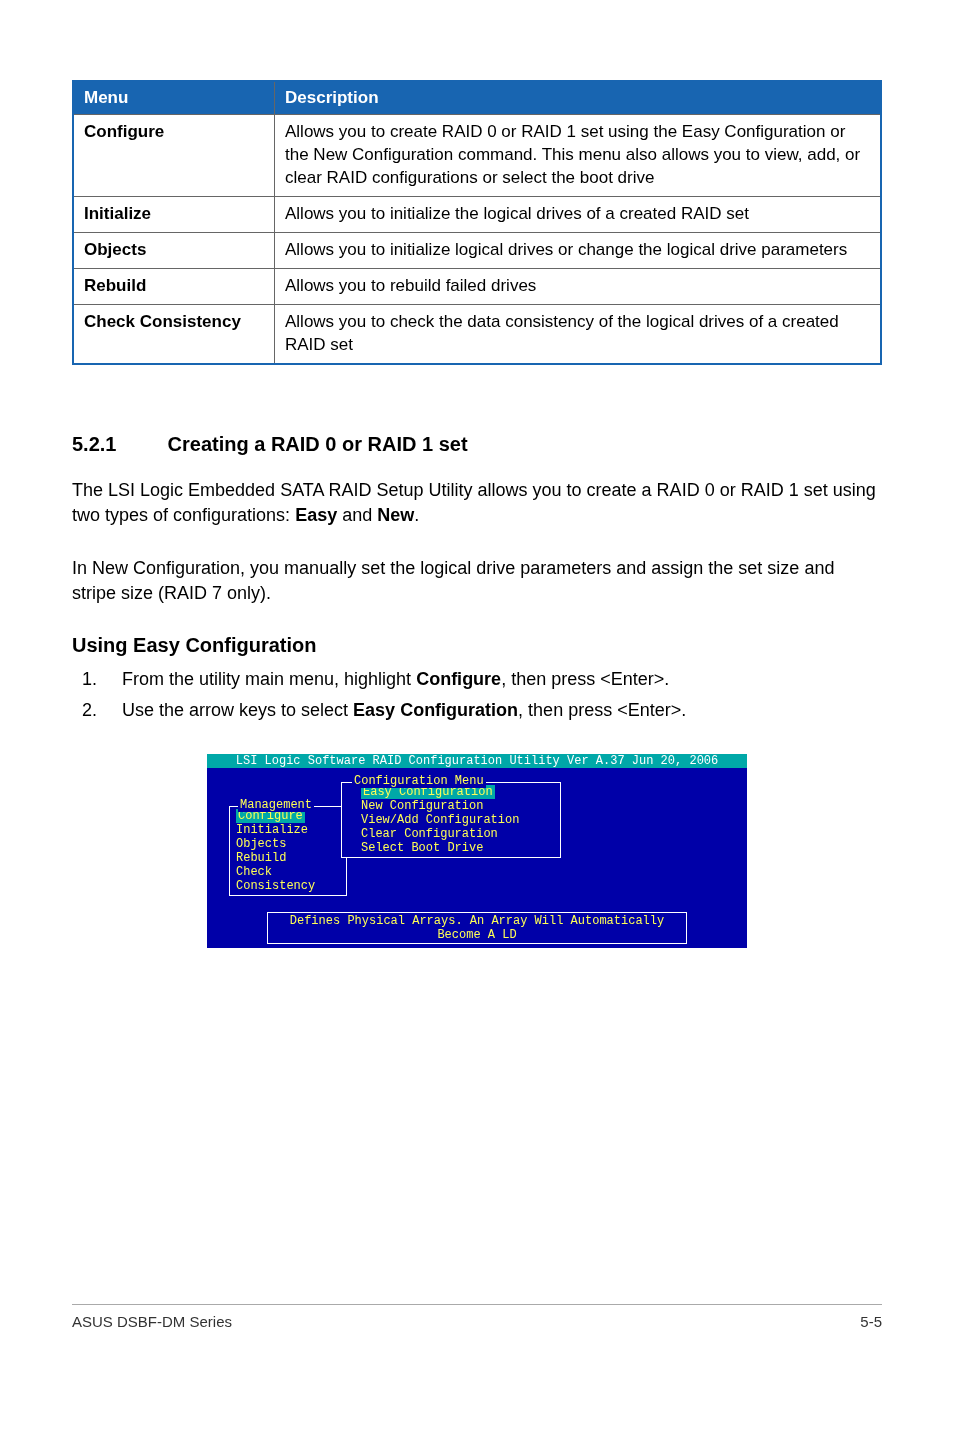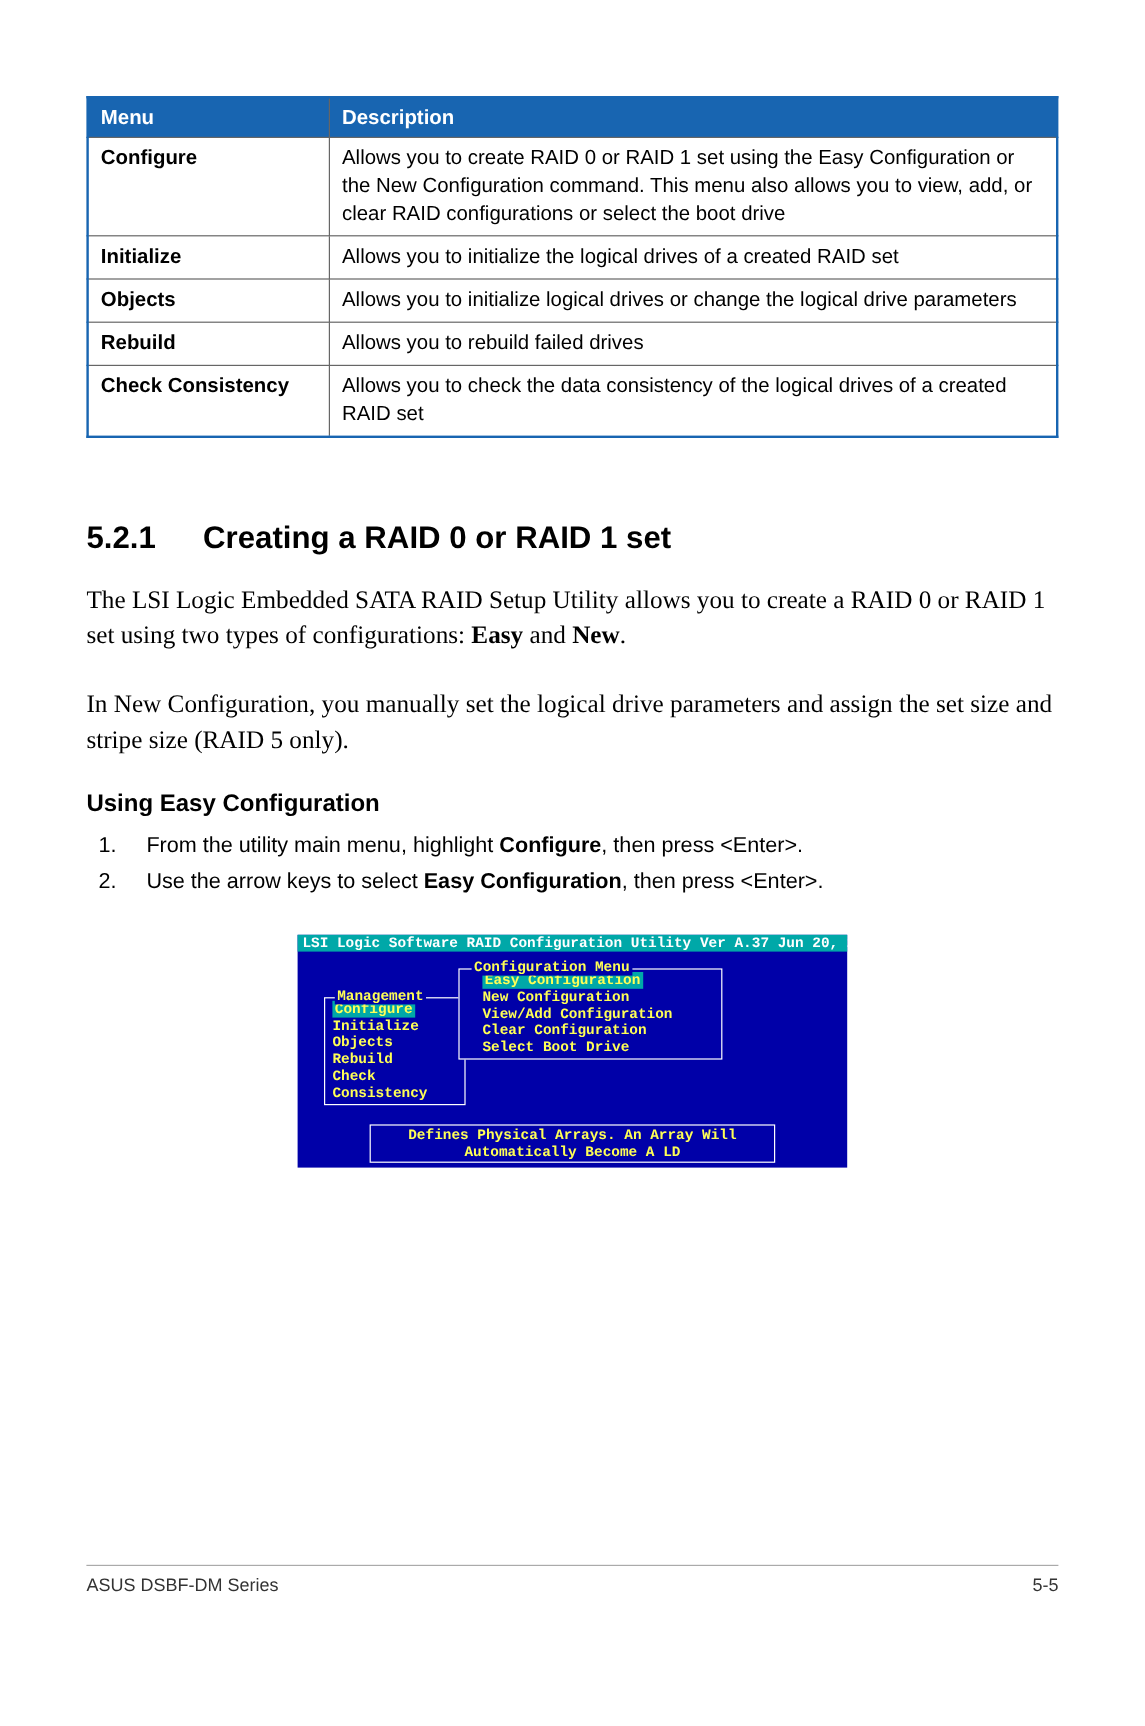--- a/index.html
+++ b/index.html
@@ -36,32 +36,31 @@
     border: 1px solid #666;
     padding: 6px 10px;
     vertical-align: top;
     line-height: 1.35;
   }
   table.menu-table td.col1 {
     width: 180px;
     font-weight: bold;
   }
   h2 {
-    font-size: 26px;
+    font-size: 20px;
     margin: 20px 0 12px 0;
   }
   h2 .num {
     display:inline-block;
     min-width: 90px;
   }
   p.body {
-    font-size: 21px;
+    font-size: 18px;
     line-height: 1.4;
     margin: 10px 0 18px 0;
-    font-family: Liberation Serif, serif;
   }
   h3 {
     font-size: 20px;
     margin: 10px 0 6px 0;
   }
   ol.steps {
     font-size: 18px;
     line-height: 1.35;
     margin: 4px 0 18px 0;
     padding: 0 0 0 50px;
@@ -76,26 +75,25 @@
     left: -40px;
   }
 
   .bios-wrap {
     margin: 8px auto 0 auto;
     display:flex;
     justify-content:center;
   }
   .bios {
     background: #0000a8;
-    width: 458px;
+    width: 540px;
     font-family: "Courier New", monospace;
     font-size: 12px;
     line-height: 14px;
     color: #fff;
-    font-weight: bold;
   }
   .bios-title {
     background:#00a8a8;
     color:#fff;
     padding:0 4px;
     white-space:nowrap;
     text-align:center;
   }
   .bios-body {
     position: relative;
@@ -209,21 +207,21 @@
   <h2>
     <span class="num">5.2.1</span>
     <span>Creating a RAID 0 or RAID 1 set</span>
   </h2>
 
   <p class="body">
     <span>The LSI Logic Embedded SATA RAID Setup Utility allows you to create a RAID 0 or RAID 1 set using two types of configurations: </span><b>Easy</b><span> and </span><b>New</b><span>.</span>
   </p>
 
 
-  <p class="body">In New Configuration, you manually set the logical drive parameters and assign the set size and stripe size (RAID 5 only).</p>
+  <p class="body">In New Configuration, you manually set the logical drive parameters and assign the set size and stripe size (RAID 7 only).</p>
 
   <h3>Using Easy Configuration</h3>
 
 
   <ol class="steps">
     <li>
       <span class="stepnum">1.</span>
       <span>From the utility main menu, highlight </span><b>Configure</b><span>, then press &lt;Enter&gt;.</span>
     </li>
     <li>

